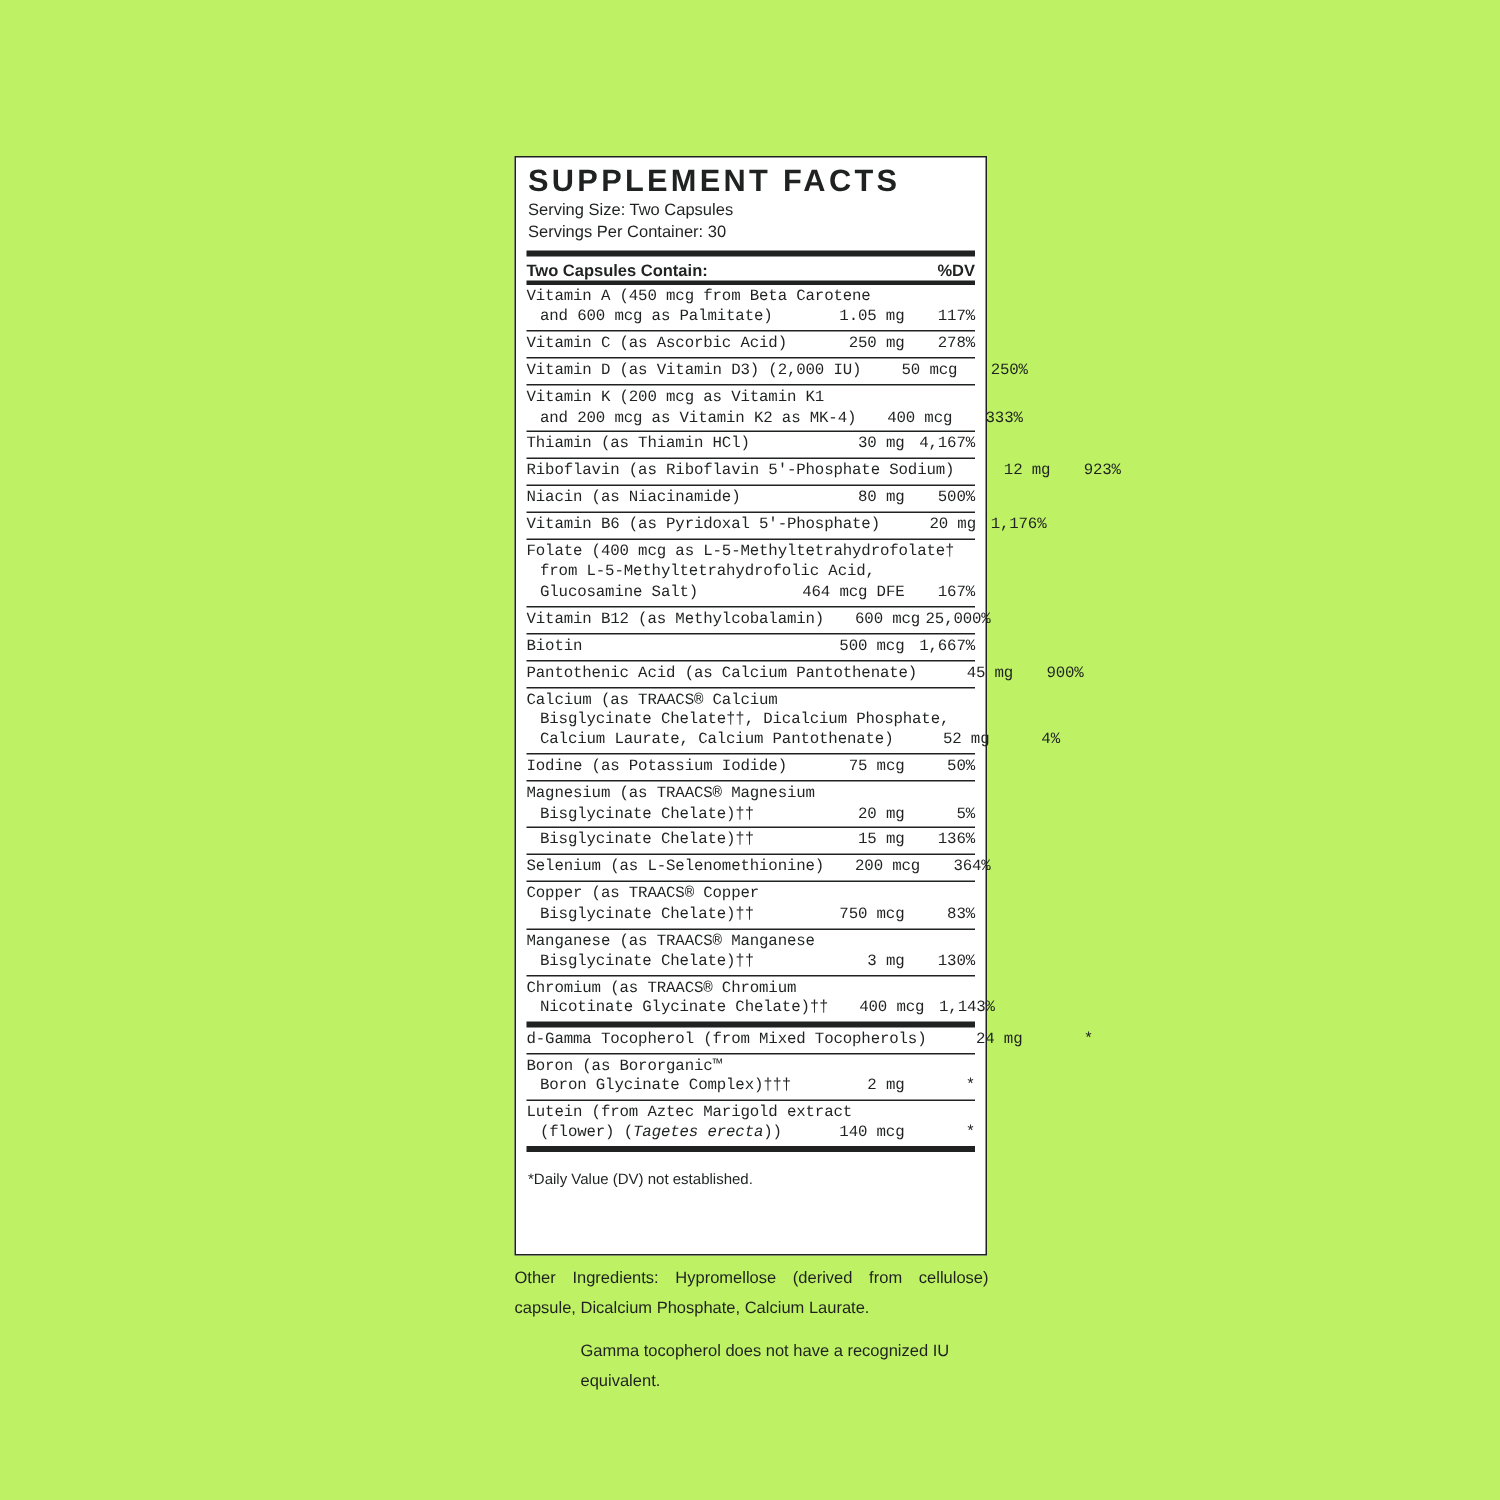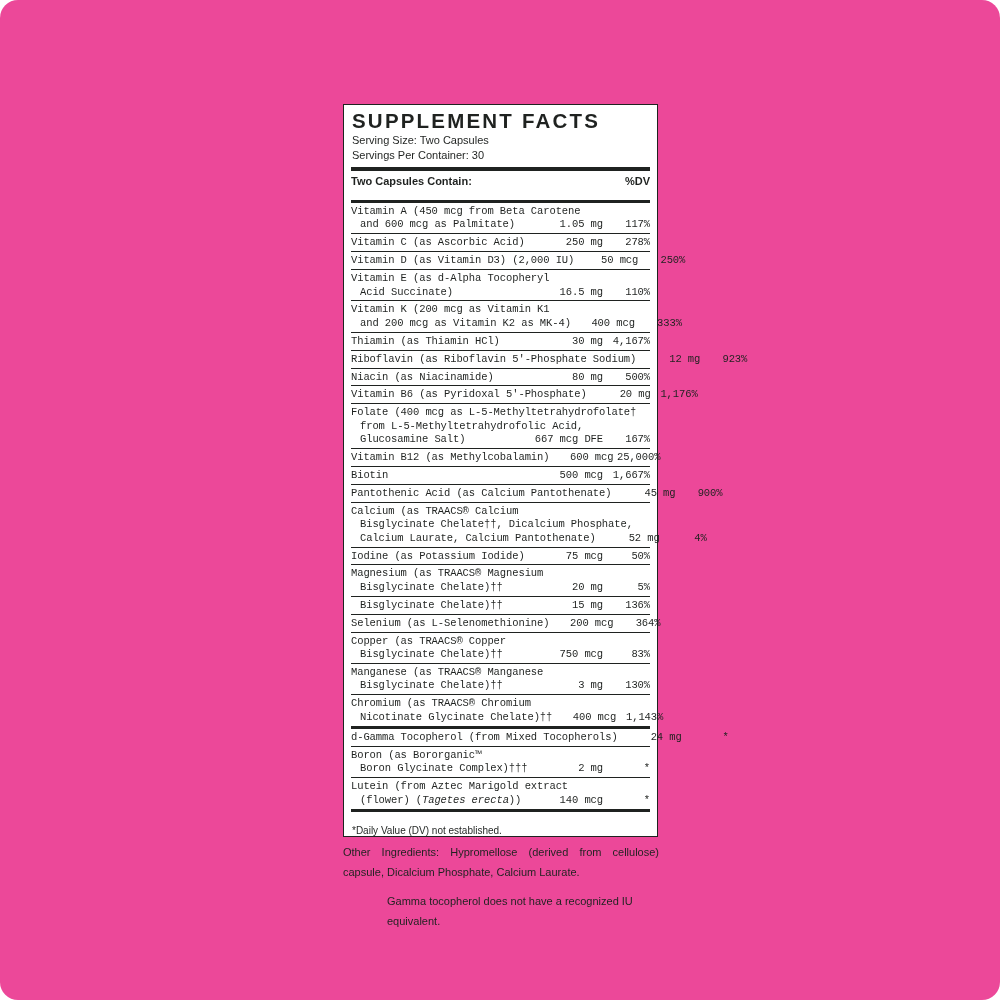--- a/index.html
+++ b/index.html
@@ -3,42 +3,42 @@
 <meta charset="utf-8">
 <style>
   :root { --ink: #1f2220; }
   * { box-sizing: border-box; margin: 0; padding: 0; }
   html, body { background: #ffffff; }
   body {
     width: 1000px; height: 1000px; position: relative;
     font-family: "Liberation Sans", sans-serif;
     color: var(--ink);
   }
-  .page { position: absolute; inset: 0; background: #ec4899; border-radius: 18px; }
+  .page { position: absolute; inset: 0; background: #bef264; }
 
   .panel {
     position: absolute; left: 343px; top: 104px;
     width: 315px; height: 733px;
     border: 1.5px solid var(--ink);
     padding: 4px 7px 0 7px;
     background: #fff;
   }
   .panel-title {
     font-weight: bold; font-size: 20.5px; letter-spacing: 2.2px;
     line-height: 22px; margin: 1px 0 1px 1px; white-space: nowrap;
   }
   .serving-line { font-size: 11px; line-height: 15px; margin-left: 1px; }
   .thick-bar { height: 3.5px; background: var(--ink); }
   .bar-top { margin: 4px 0 0 0; }
   .bar-under-head { margin: 0 0 0 0; }
   .bar-mid { margin: 0; }
   .bar-bottom { margin: 0; }
   .colhead {
     display: flex; justify-content: space-between; align-items: flex-end;
-    font-weight: bold; font-size: 11px; padding: 4px 0 13px 0;
+    font-weight: bold; font-size: 11px; padding: 4px 0 0 0;
   }
   .rows { }
   .row {
     font-size: 10.5px; letter-spacing: -0.1px;
     border-bottom: 1.3px solid var(--ink);
     padding: 2px 0 1.5px 0;
   }
   .rows .row:last-child { border-bottom: none; }
   .line { line-height: 13.4px; white-space: nowrap; font-family: Liberation Mono, monospace; }
   .line.cont { padding-left: 9px; }
@@ -94,28 +94,20 @@
           </div>
         </div>
         <div class="row">
           <div class="line last">
             <span class="nm"><span>Vitamin D (as Vitamin D3) (2,000 IU)</span></span>
             <span class="amt">50 mcg</span>
             <span class="dv">250%</span>
           </div>
         </div>
         <div class="row">
-          <div class="line"><span class="nm"><span>Vitamin E (as d-Alpha Tocopheryl</span></span></div>
-          <div class="line cont last">
-            <span class="nm"><span>Acid Succinate)</span></span>
-            <span class="amt">16.5 mg</span>
-            <span class="dv">110%</span>
-          </div>
-        </div>
-        <div class="row">
           <div class="line"><span class="nm"><span>Vitamin K (200 mcg as Vitamin K1</span></span></div>
           <div class="line cont last">
             <span class="nm"><span>and 200 mcg as Vitamin K2 as MK-4)</span></span>
             <span class="amt">400 mcg</span>
             <span class="dv">333%</span>
           </div>
         </div>
         <div class="row">
           <div class="line last">
             <span class="nm"><span>Thiamin (as Thiamin HCl)</span></span>
@@ -142,21 +134,21 @@
             <span class="nm"><span>Vitamin B6 (as Pyridoxal 5'-Phosphate)</span></span>
             <span class="amt">20 mg</span>
             <span class="dv">1,176%</span>
           </div>
         </div>
         <div class="row">
           <div class="line"><span class="nm"><span>Folate (400 mcg as L-5-Methyltetrahydrofolate†</span></span></div>
           <div class="line cont"><span class="nm"><span>from L-5-Methyltetrahydrofolic Acid,</span></span></div>
           <div class="line cont last">
             <span class="nm"><span>Glucosamine Salt)</span></span>
-            <span class="amt">667 mcg DFE</span>
+            <span class="amt">464 mcg DFE</span>
             <span class="dv">167%</span>
           </div>
         </div>
         <div class="row">
           <div class="line last">
             <span class="nm"><span>Vitamin B12 (as Methylcobalamin)</span></span>
             <span class="amt">600 mcg</span>
             <span class="dv">25,000%</span>
           </div>
         </div>

